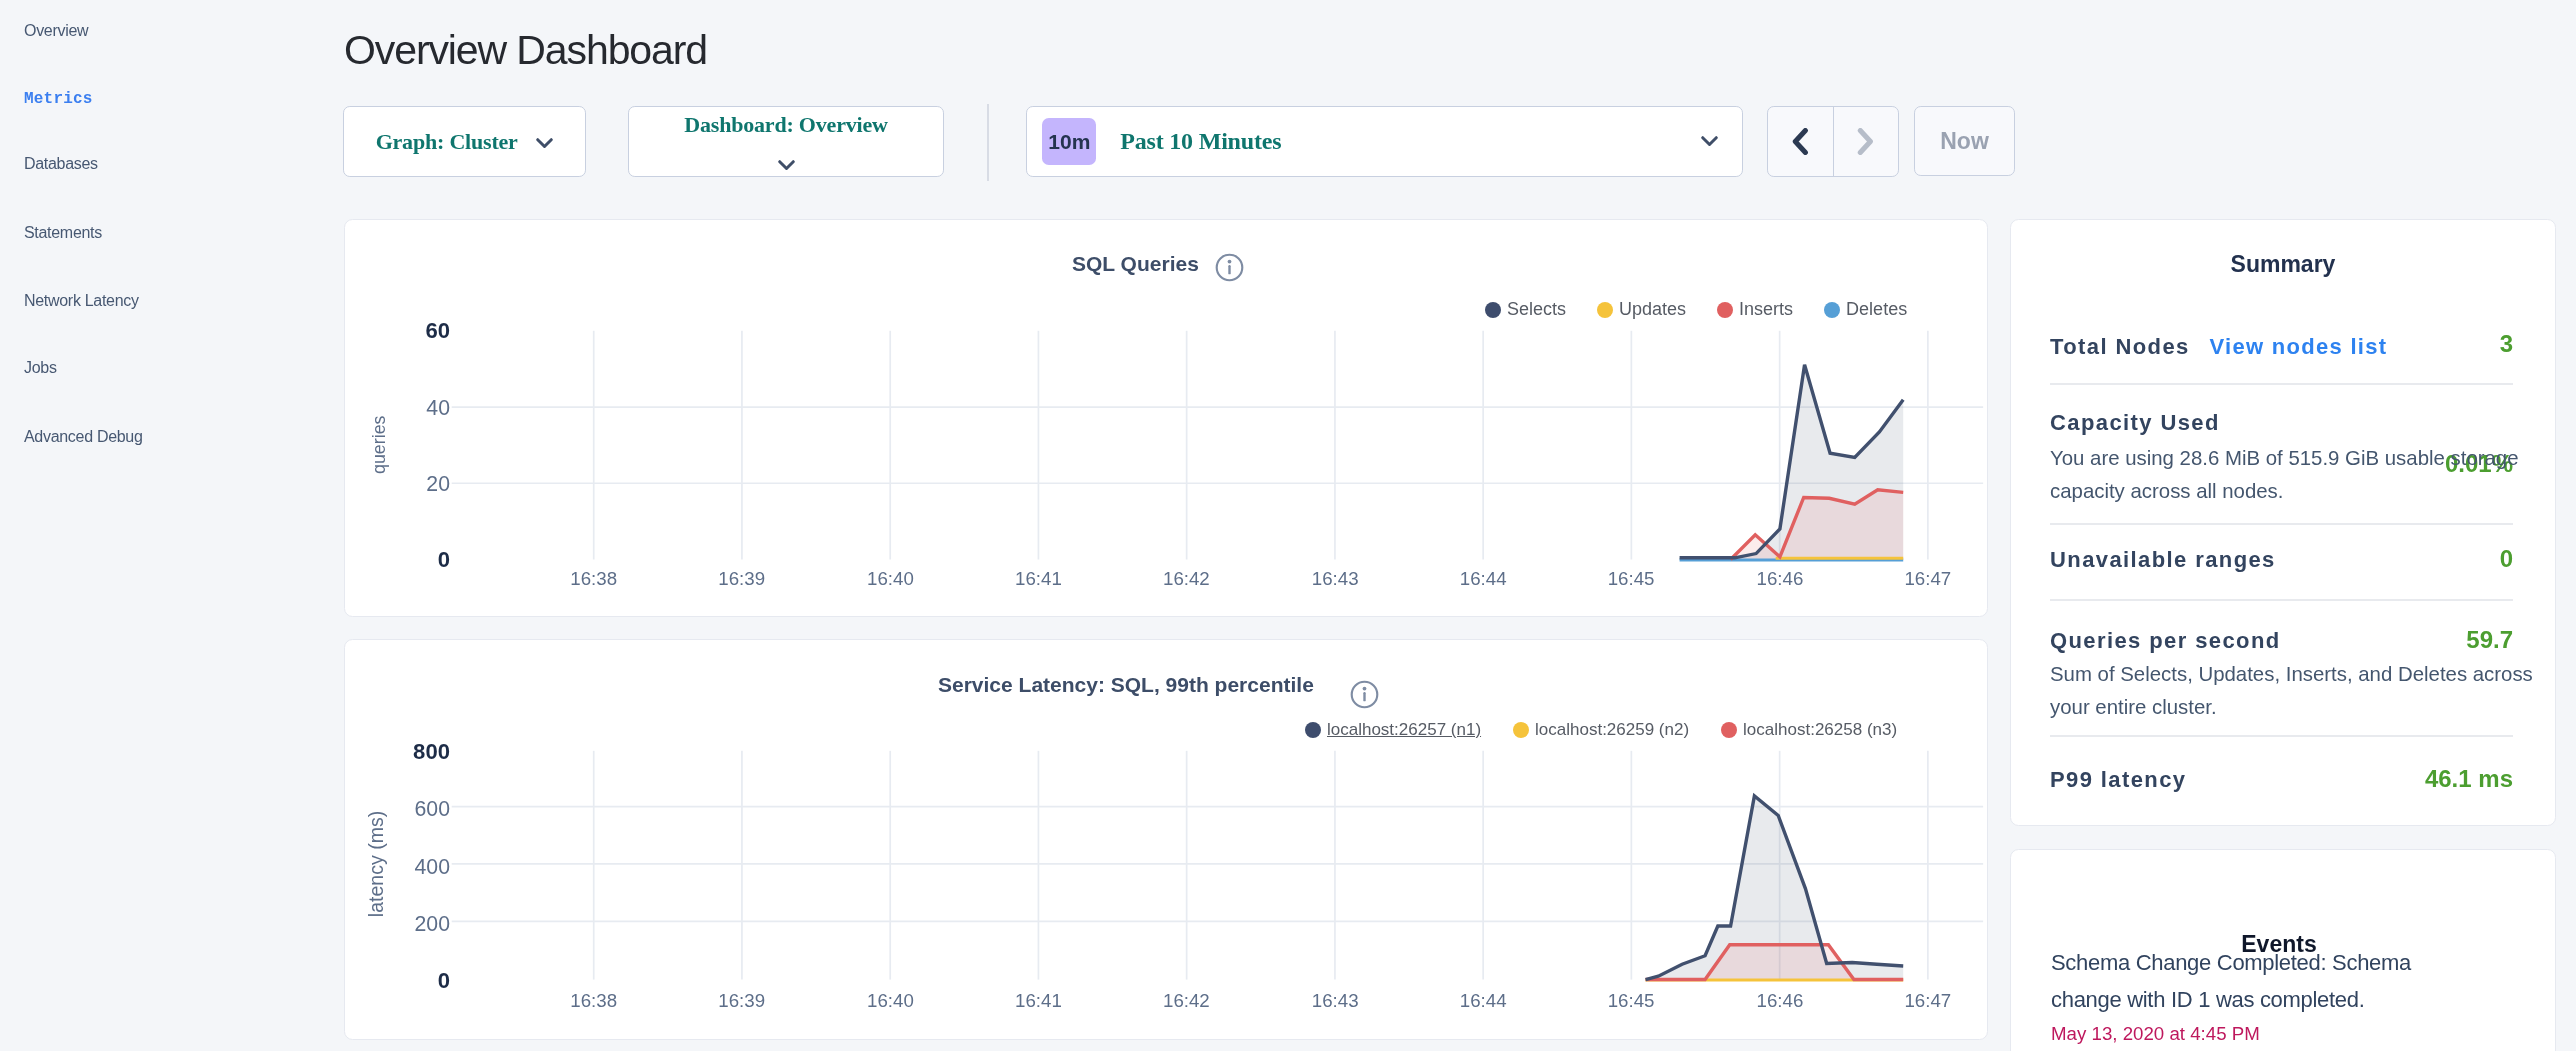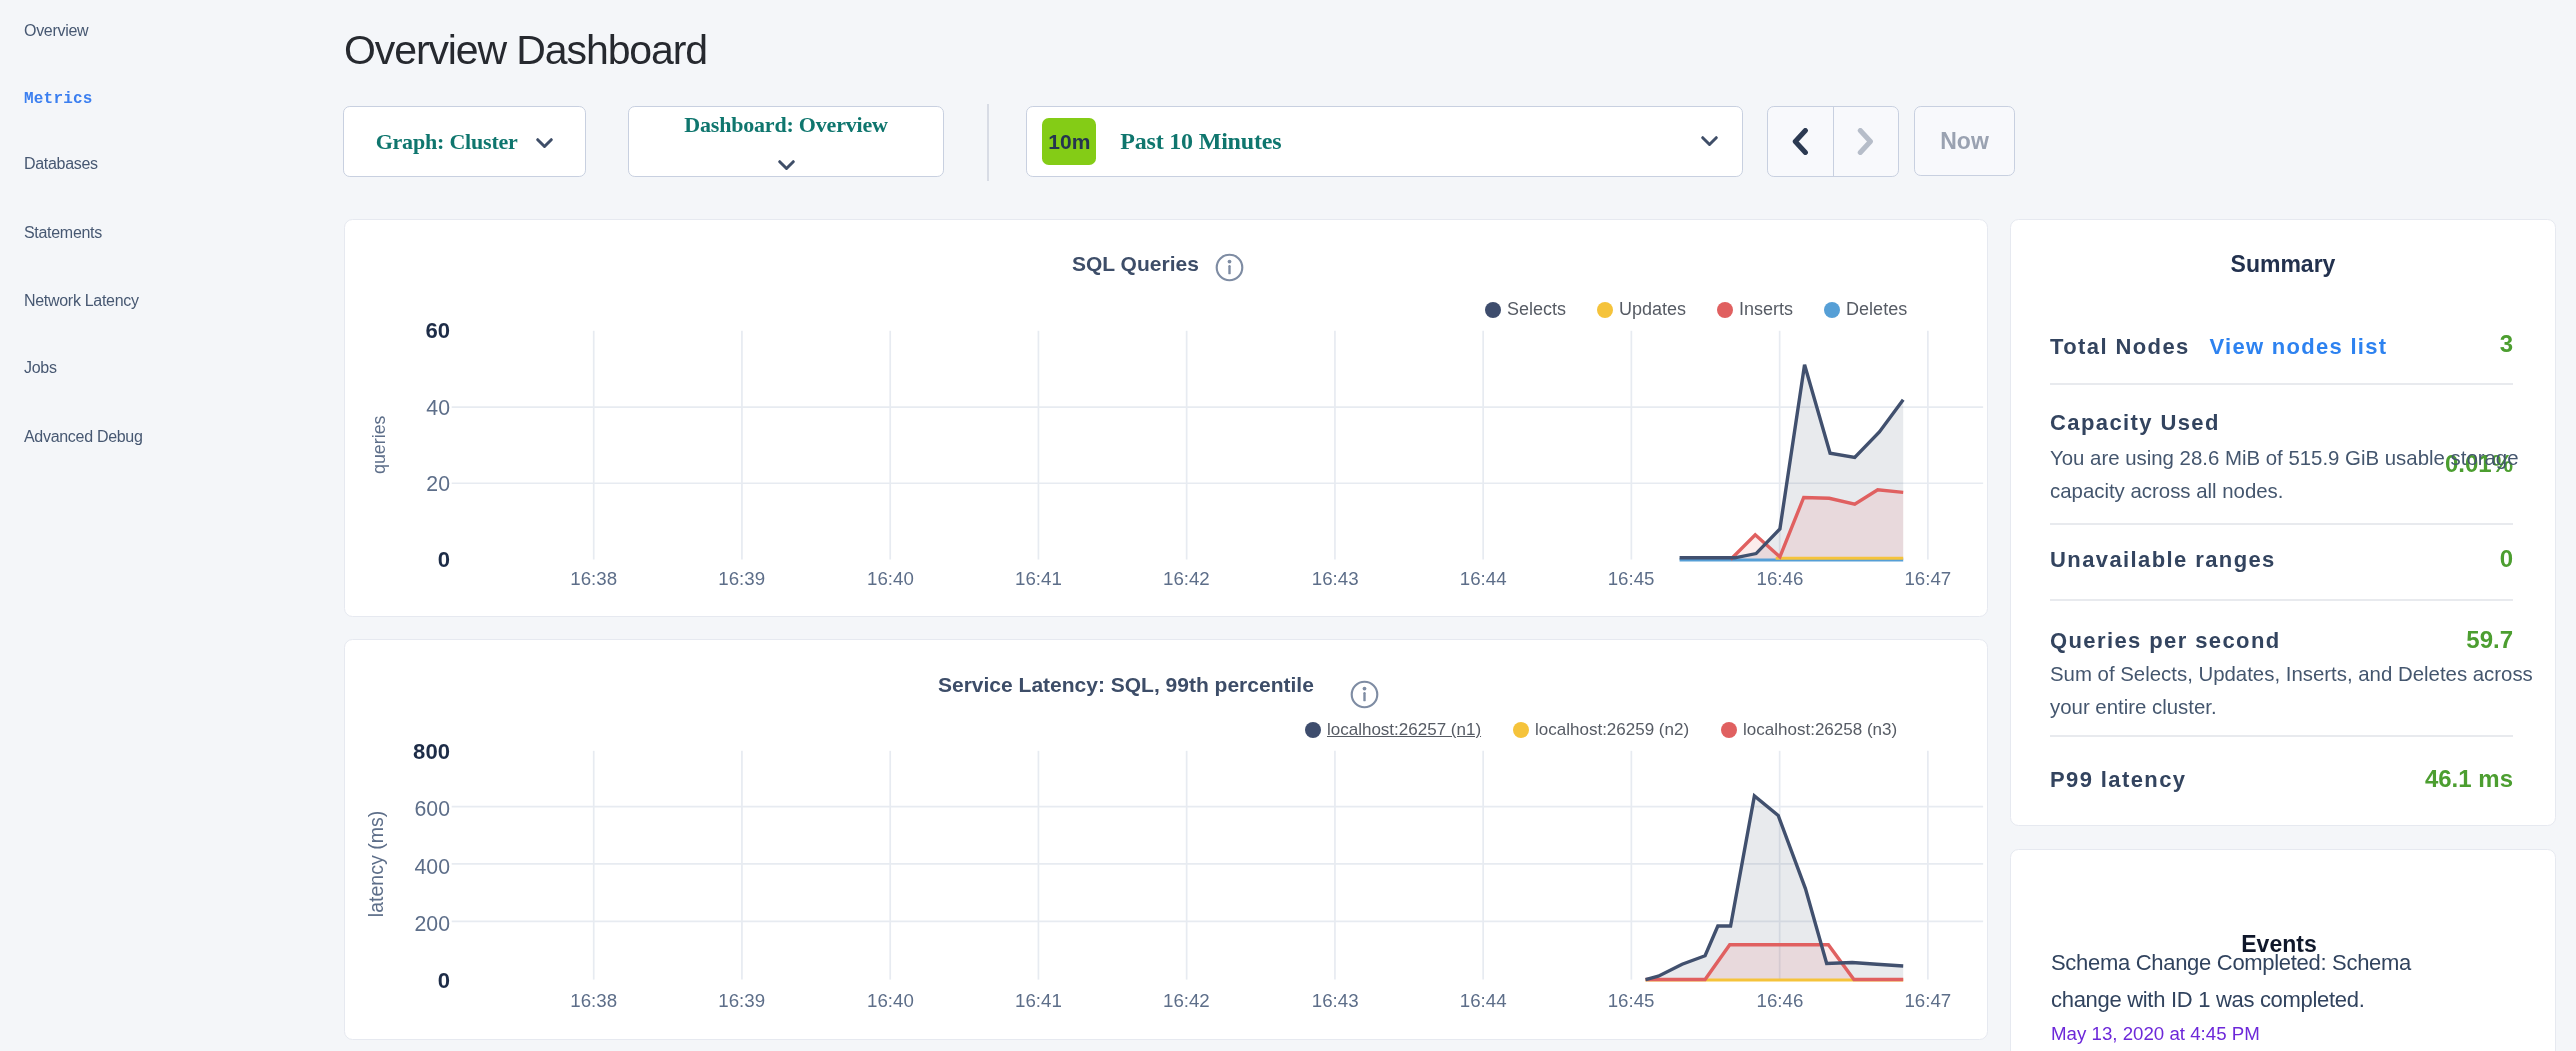--- a/index.html
+++ b/index.html
@@ -37,21 +37,21 @@
     </svg>
 </div>
 <div class="ctl" style="left:628px; top:106px; width:316px; height:71px; gap:18.7px;flex-direction:column;">
   <span class="ctl-txt">Dashboard: Overview</span>
   <svg width="17" height="11" viewBox="0 0 20 13" style="margin-top:3.4px;">
       <path d="M2 2 L10 10 L18 2" fill="none" stroke="#3f4e68" stroke-width="3.5" stroke-linecap="round" stroke-linejoin="round"></path>
     </svg>
 </div>
 <div class="abs" style="left:987px; top:104px; width:1.7px; height:77px; background:#d8dce5;"></div>
 <div class="ctl" style="left:1026px; top:106px; width:717px; height:71px; justify-content:flex-start;">
-  <div style="margin-left:15.3px; width:54px; height:47px; background:#84cc16; border-radius:6.8px; display:flex; align-items:center; justify-content:center; font-weight:bold; font-size:21px; color:#253450;">10m</div>
+  <div style="margin-left:15.3px; width:54px; height:47px; background:#c4b5fd; border-radius:6.8px; display:flex; align-items:center; justify-content:center; font-weight:bold; font-size:21px; color:#253450;">10m</div>
   <span class="ctl-txt" style="margin-left:24px; font-size:24px;">Past 10 Minutes</span>
   <svg width="17" height="11" viewBox="0 0 20 13" style="position:absolute; right:24px;">
       <path d="M2 2 L10 10 L18 2" fill="none" stroke="#3f4e68" stroke-width="3.5" stroke-linecap="round" stroke-linejoin="round"></path>
     </svg>
 </div>
 <div class="ctl" style="left:1767px; top:106px; width:132px; height:71px; background:#f8f9fc; padding:0;">
   <div style="flex:1; height:100%; display:flex; align-items:center; justify-content:center; border-right:1.7px solid #c8d0e0;">
     <svg width="18.7" height="27" viewBox="0 0 22 32">
         <path d="M17 3 L5 16 L17 29" fill="none" stroke="#2c3a52" stroke-width="6" stroke-linecap="round" stroke-linejoin="round"></path>
       </svg>
@@ -211,14 +211,14 @@
 <div class="abs slabel" style="left:2050px; top:630px;">Queries per second</div>
 <div class="abs sval" style="left:2050px; top:628px; width:463px; text-align:right;">59.7</div>
 <div class="abs sdesc" style="left:2050px; top:658px; width:485px;">Sum of Selects, Updates, Inserts, and Deletes across your entire cluster.</div>
 <div class="divider" style="top:735px;"></div>
 
 <div class="abs slabel" style="left:2050px; top:769px;">P99 latency</div>
 <div class="abs sval" style="left:2050px; top:767px; width:463px; text-align:right;">46.1 ms</div>
 
 <div class="abs" style="left:2010px; top:887px; width:538px; text-align:center; font-size:23px; font-weight:bold; color:#0f172a;margin-top:44px;">Events</div>
 <div class="abs" style="left:2051px; top:944px; width:417px; font-size:22px; line-height:37px; color:#31435e; letter-spacing:-0.3px;">Schema Change Completed: Schema change with ID 1 was completed.</div>
-<div class="abs" style="left:2051px; top:1025px; font-size:18.7px; line-height:1; color:#6d28d9;text-align:right;">May 13, 2020 at 4:45 PM</div>
+<div class="abs" style="left:2051px; top:1025px; font-size:18.7px; line-height:1; color:#be185d;text-align:right;">May 13, 2020 at 4:45 PM</div>
 
 
 </body></html>

